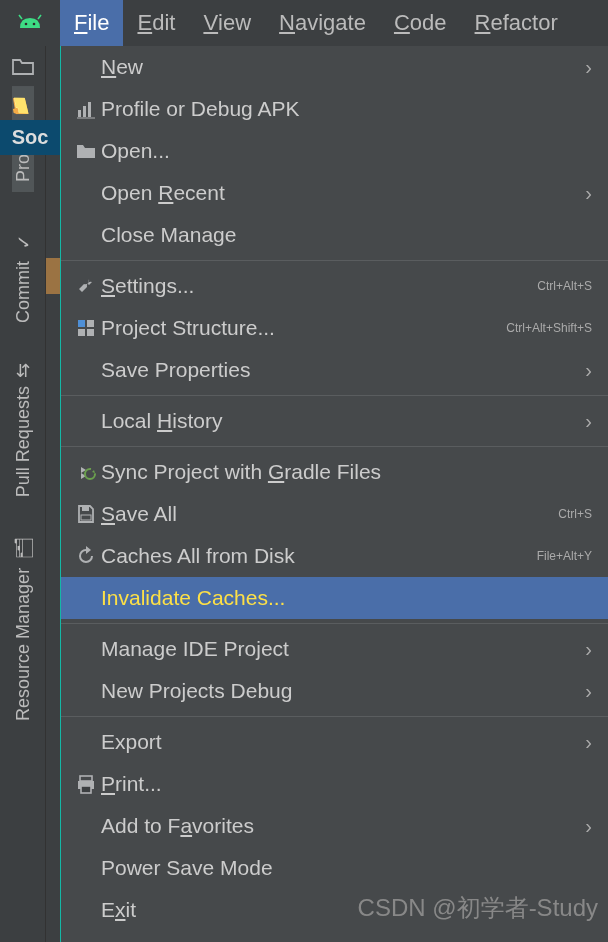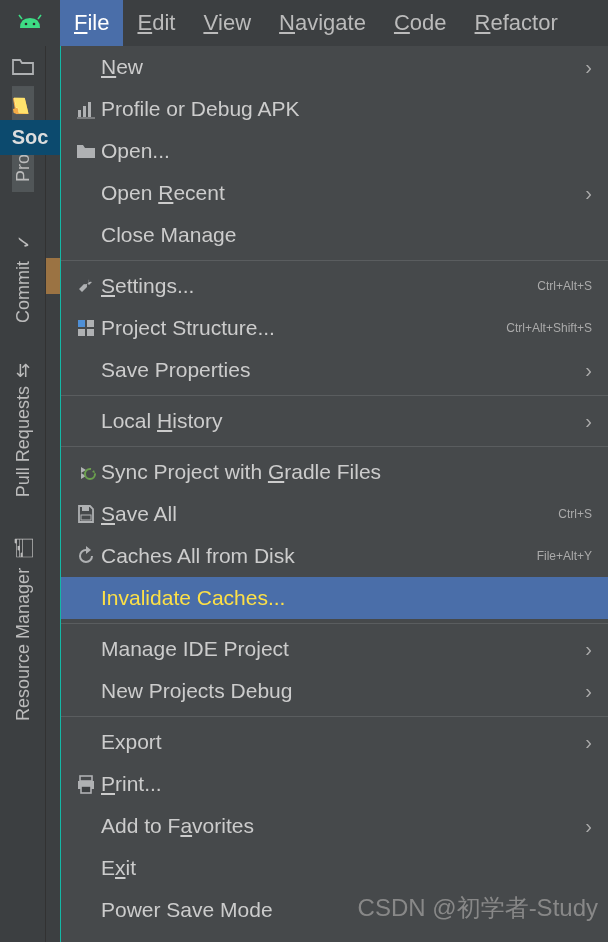--- a/index.html
+++ b/index.html
@@ -217,21 +217,21 @@
       </span>
       <span class="label"><span class="ul">P</span>rint...</span>
     </div>
     <div class="menu-row">
       <span class="icon"></span>
       <span class="label">Add to F<span class="ul">a</span>vorites</span>
       <span class="chev">›</span>
     </div>
     <div class="menu-row">
       <span class="icon"></span>
+      <span class="label">Power Save Mode</span>
+    </div>
+    <div class="menu-row">
+      <span class="icon"></span>
       <span class="label">E<span class="ul">x</span>it</span>
     </div>
-    <div class="menu-row">
-      <span class="icon"></span>
-      <span class="label">Power Save Mode</span>
-    </div>
   </div>
 
 <div class="watermark">CSDN @初学者-Study</div>
 
 </body></html>

